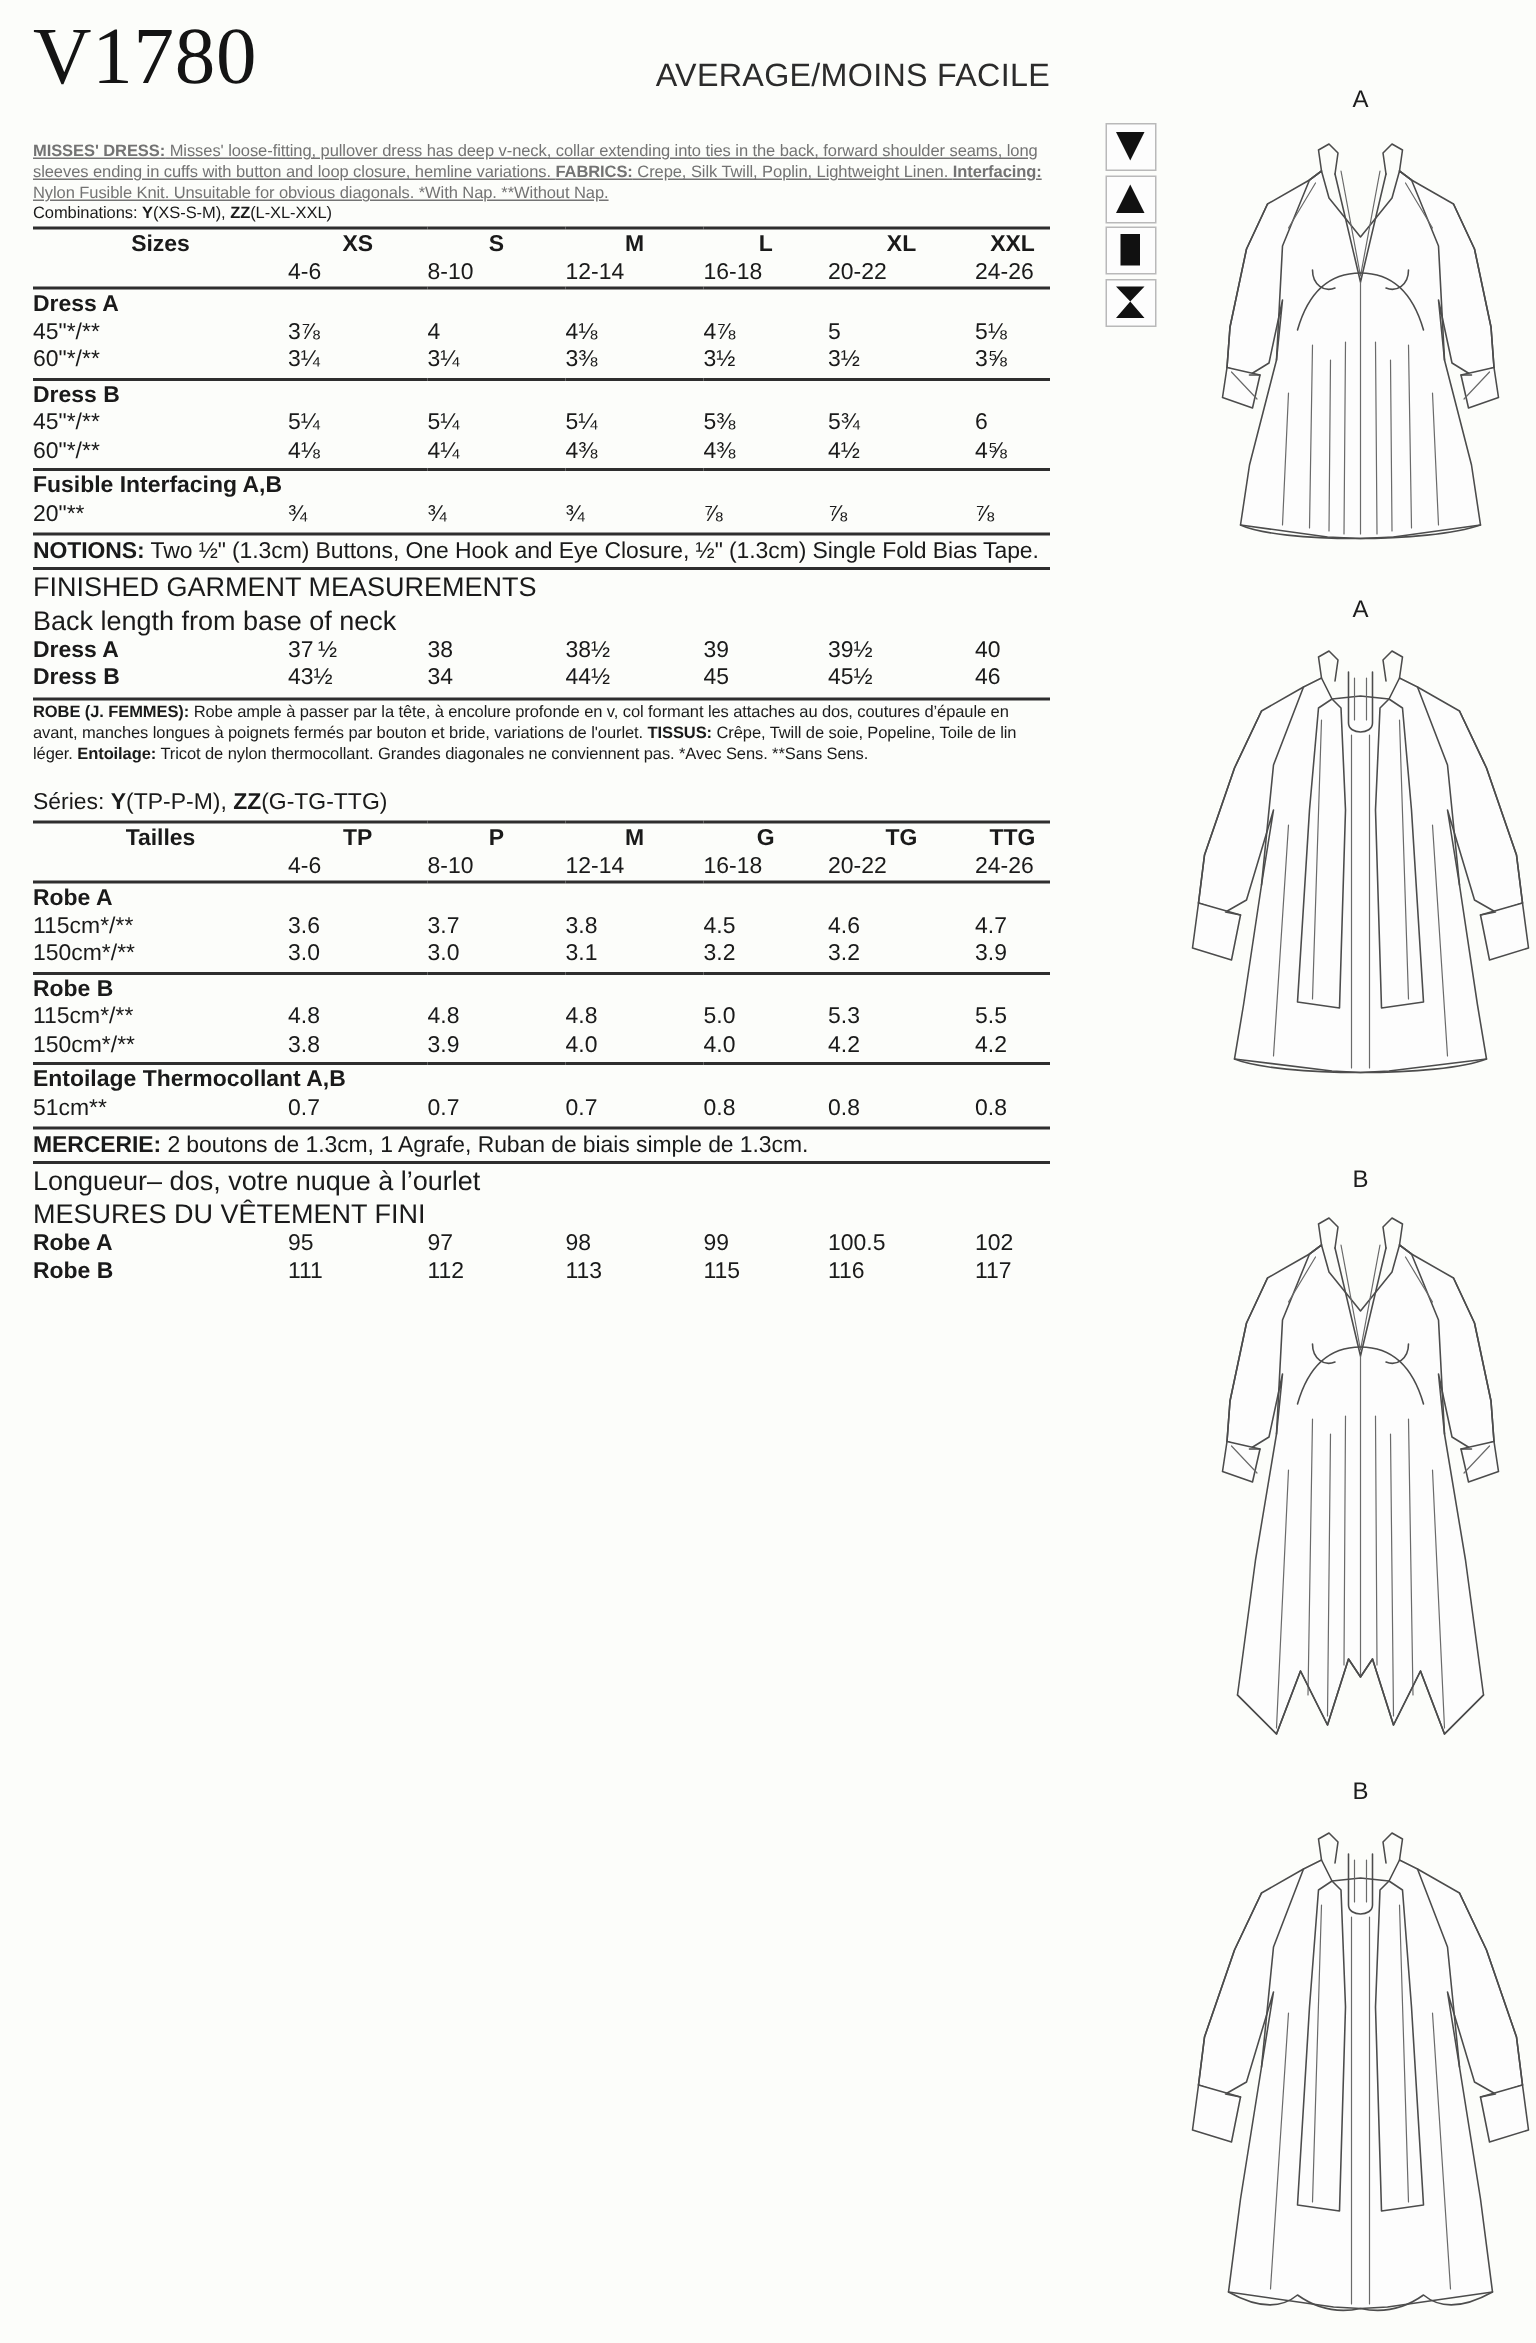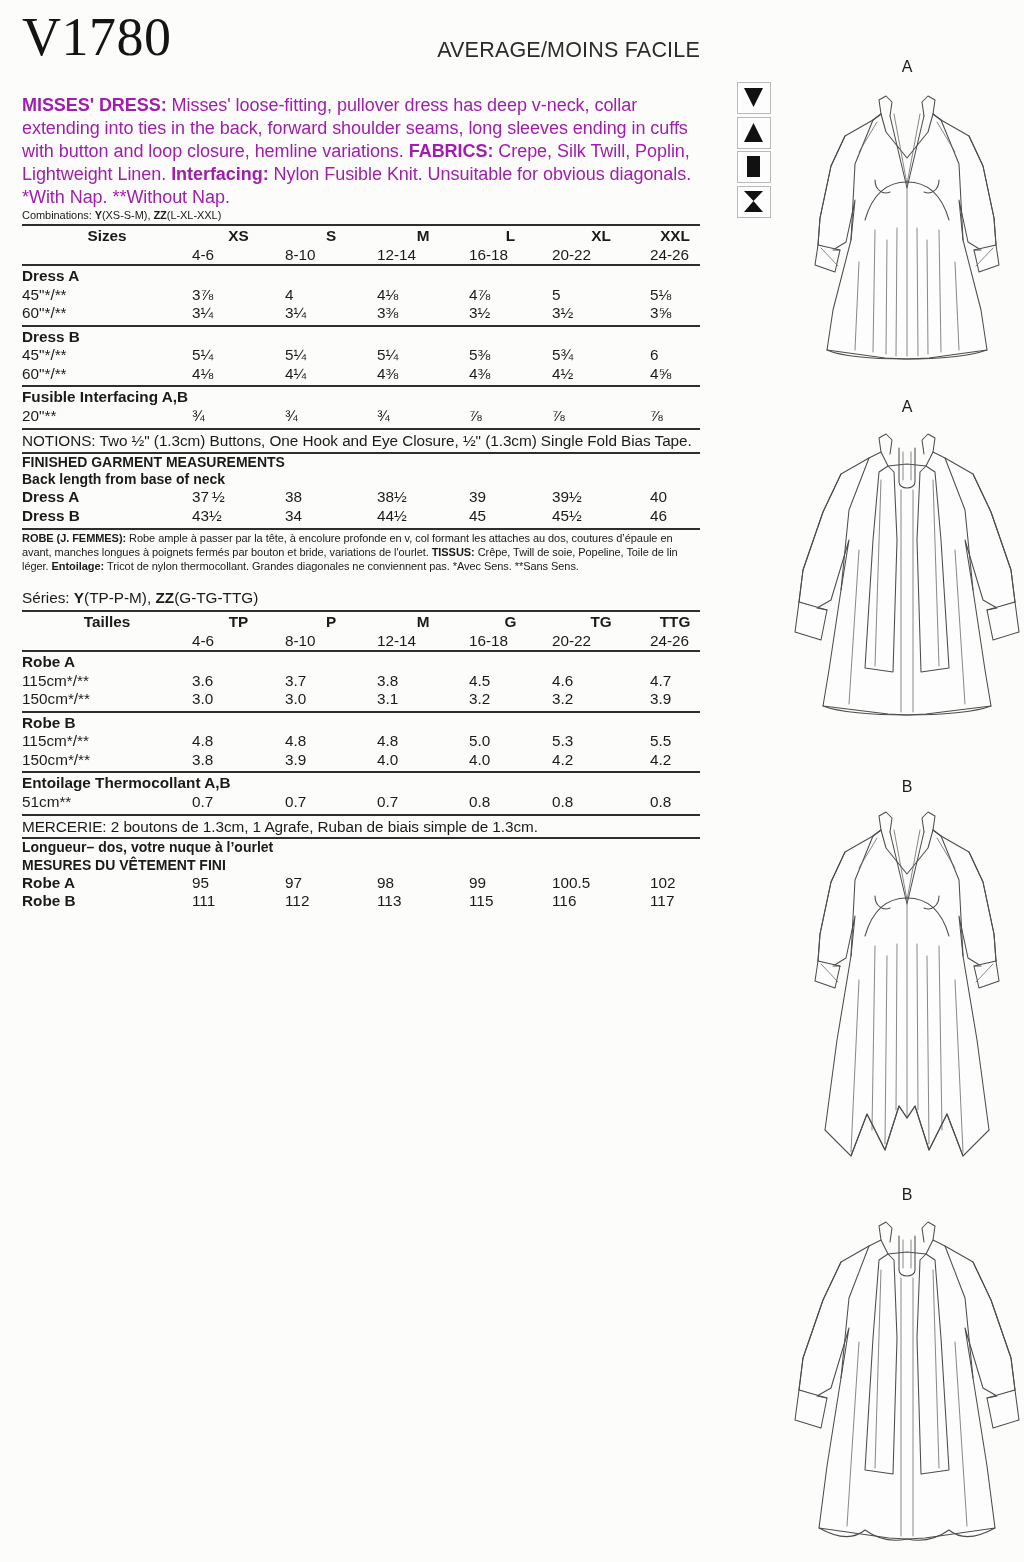--- a/index.html
+++ b/index.html
@@ -39,25 +39,26 @@
   }
   .difficulty {
     position: absolute;
     right: 0px; top: 38px;
     font-size: 21.5px;
     letter-spacing: 0.2px;
     color: #2b2b2b;
   }
 
   .descr {
-    font-size: 18px;
+    font-size: 11px;
     line-height: 1.283;
     letter-spacing: -0.05px;
     margin-top: 16px;
-    color: #a21caf;
+    color: #737373;
+    text-decoration: underline;
   }
   .descr b { font-weight: bold; }
 
   .combos {
     font-size: 11px;
     margin-bottom: 3px;
     letter-spacing: -0.05px;
   }
   .combos b { font-weight: bold; }
 
@@ -81,32 +82,32 @@
   .c4 { width: 83px; }
   .c5 { width: 98px; }
   .c6 { width: 50px; }
 
   tr.rule-top > td { border-top: 2.2px solid #2e2e2e; padding-top: 1px; }
   .bold { font-weight: bold; }
   .hdr-size { font-weight: bold; text-align: center; }
   .pad-b { padding-bottom: 2px !important; }
 
   .sectiontitle {
-    font-weight: bold;
-    font-size: 14px;
+    font-weight: normal;
+    font-size: 18px;
     line-height: 1.23;
   }
 
   .notions {
     font-size: 15.3px;
     line-height: 1.25;
     letter-spacing: -0.05px;
     padding-top: 1px;
   }
-  .notions b { font-weight: normal; }
+  .notions b { font-weight: bold; }
 
   .ruleblock {
     border-top: 2.2px solid #2e2e2e;
     margin-top: 1px;
   }
 
   .frtext {
     font-size: 11px;
     line-height: 1.283;
     letter-spacing: -0.06px;

